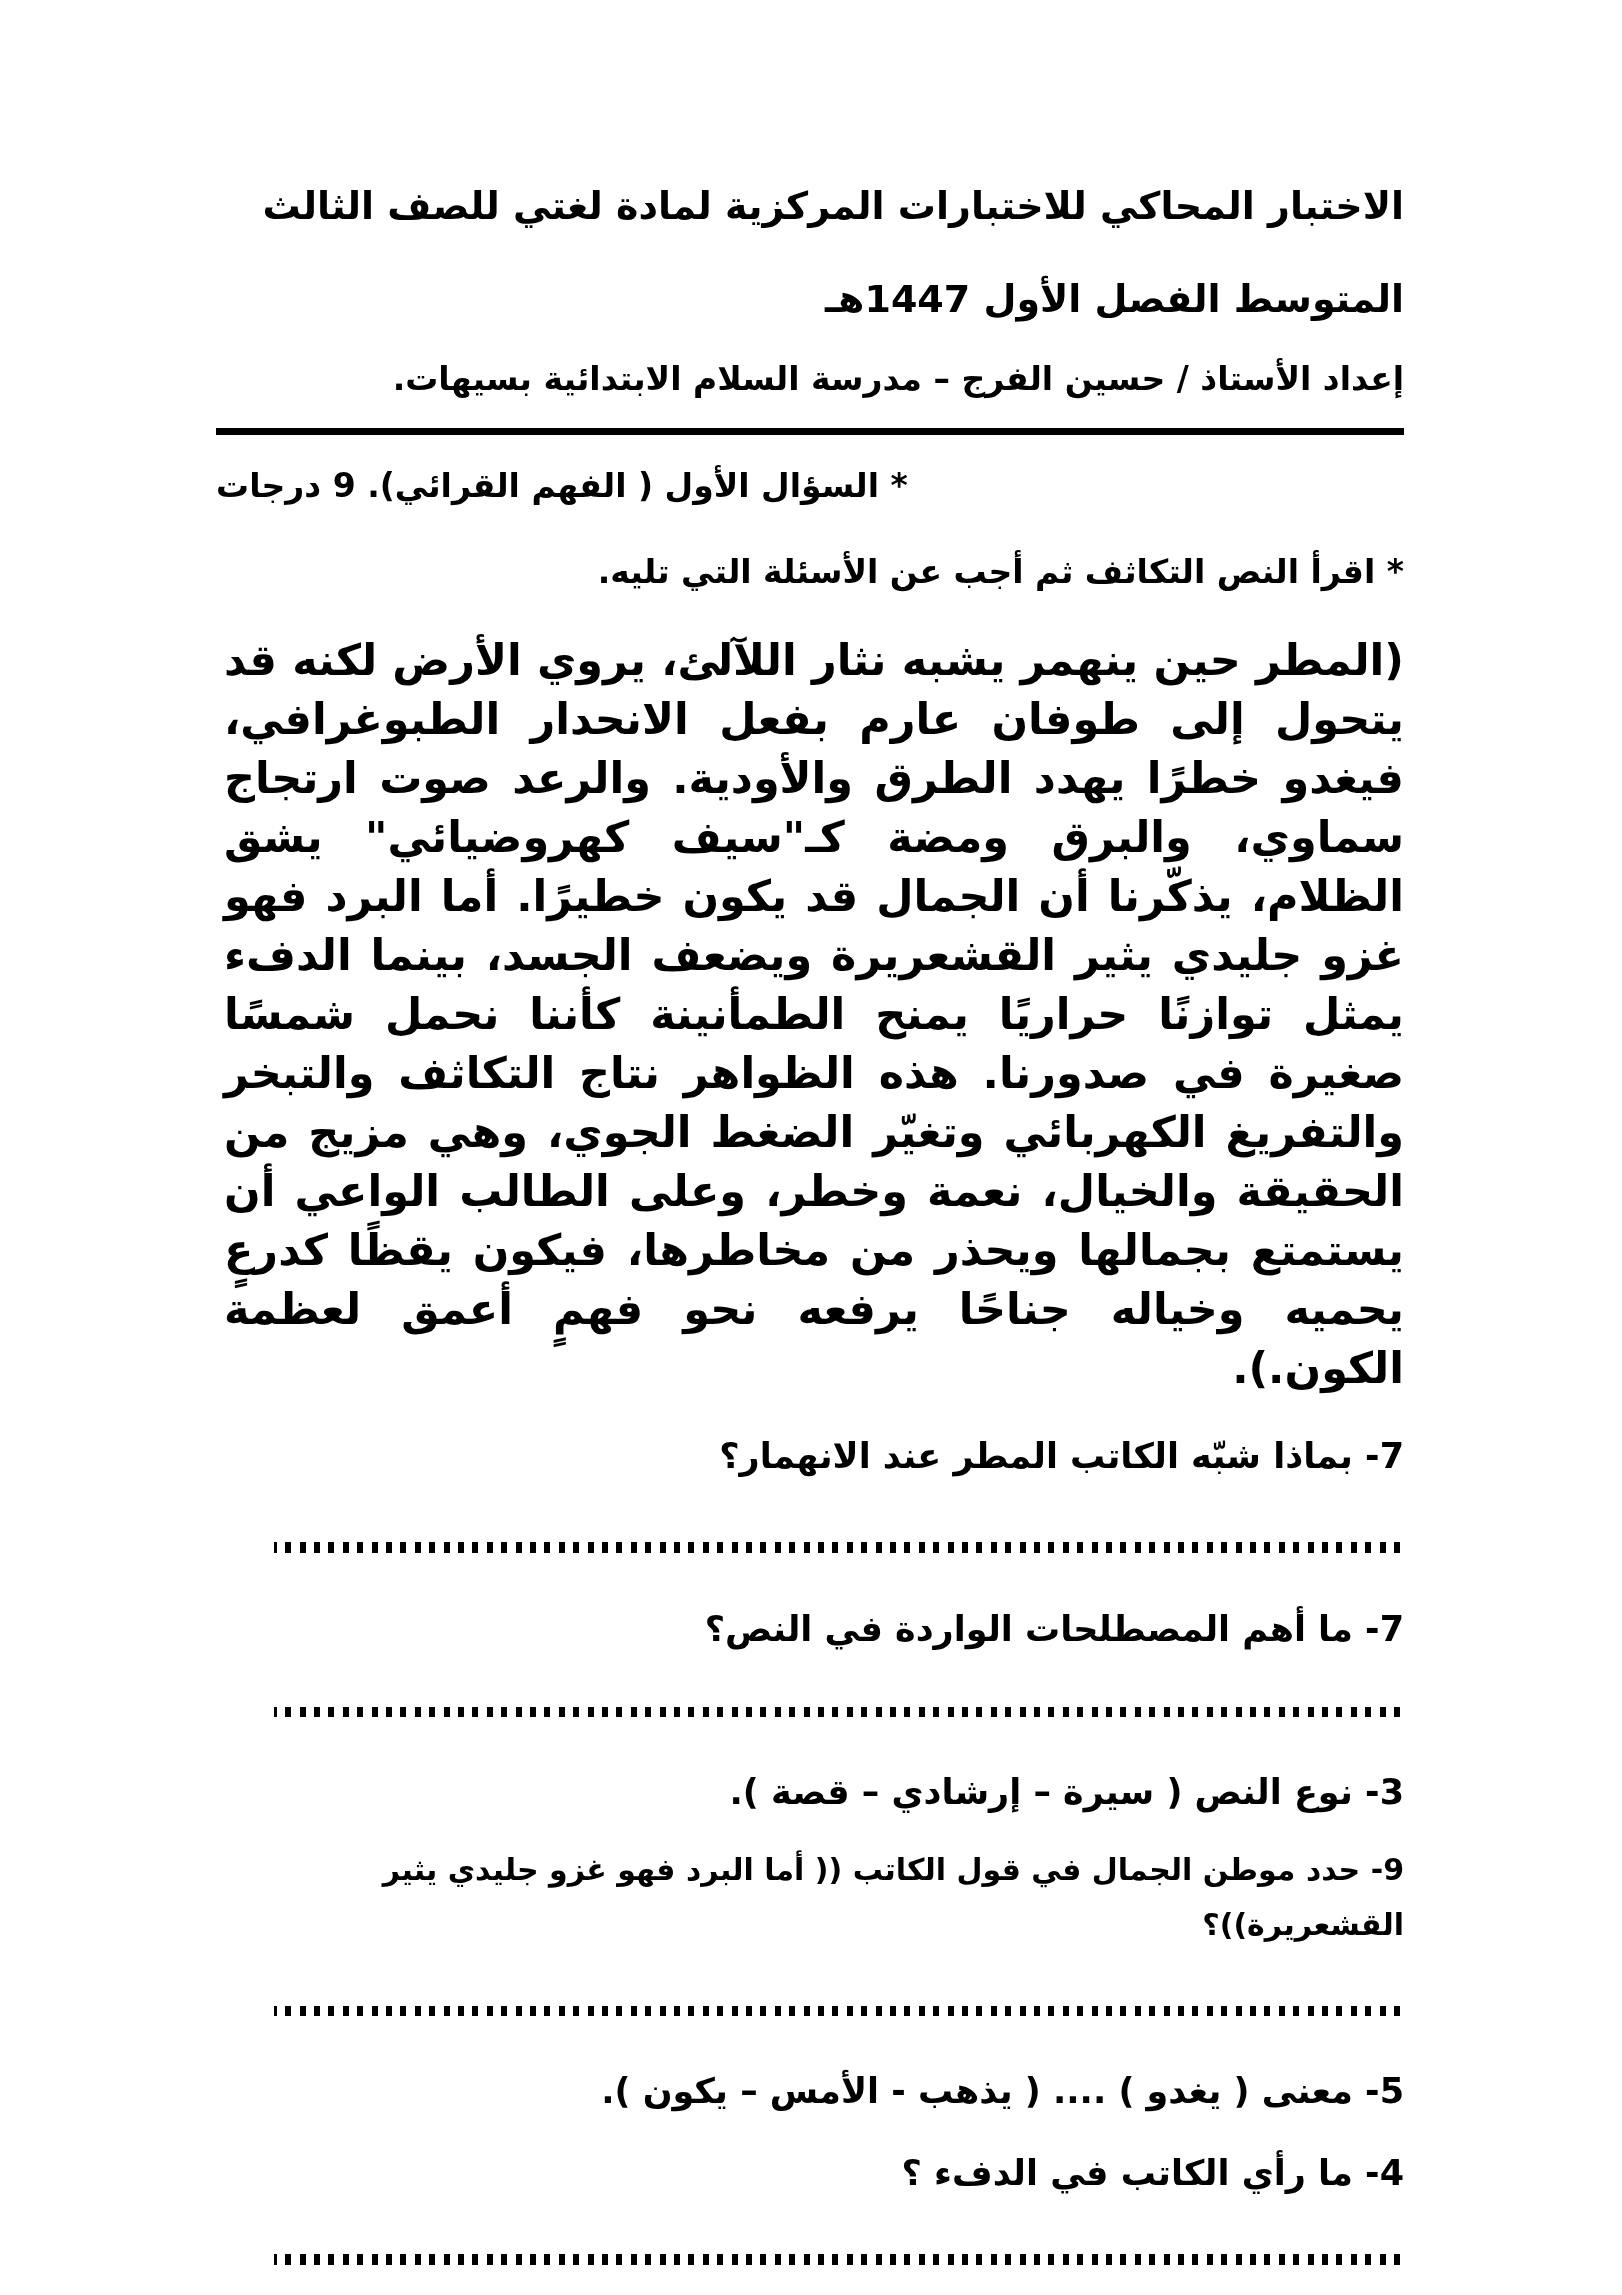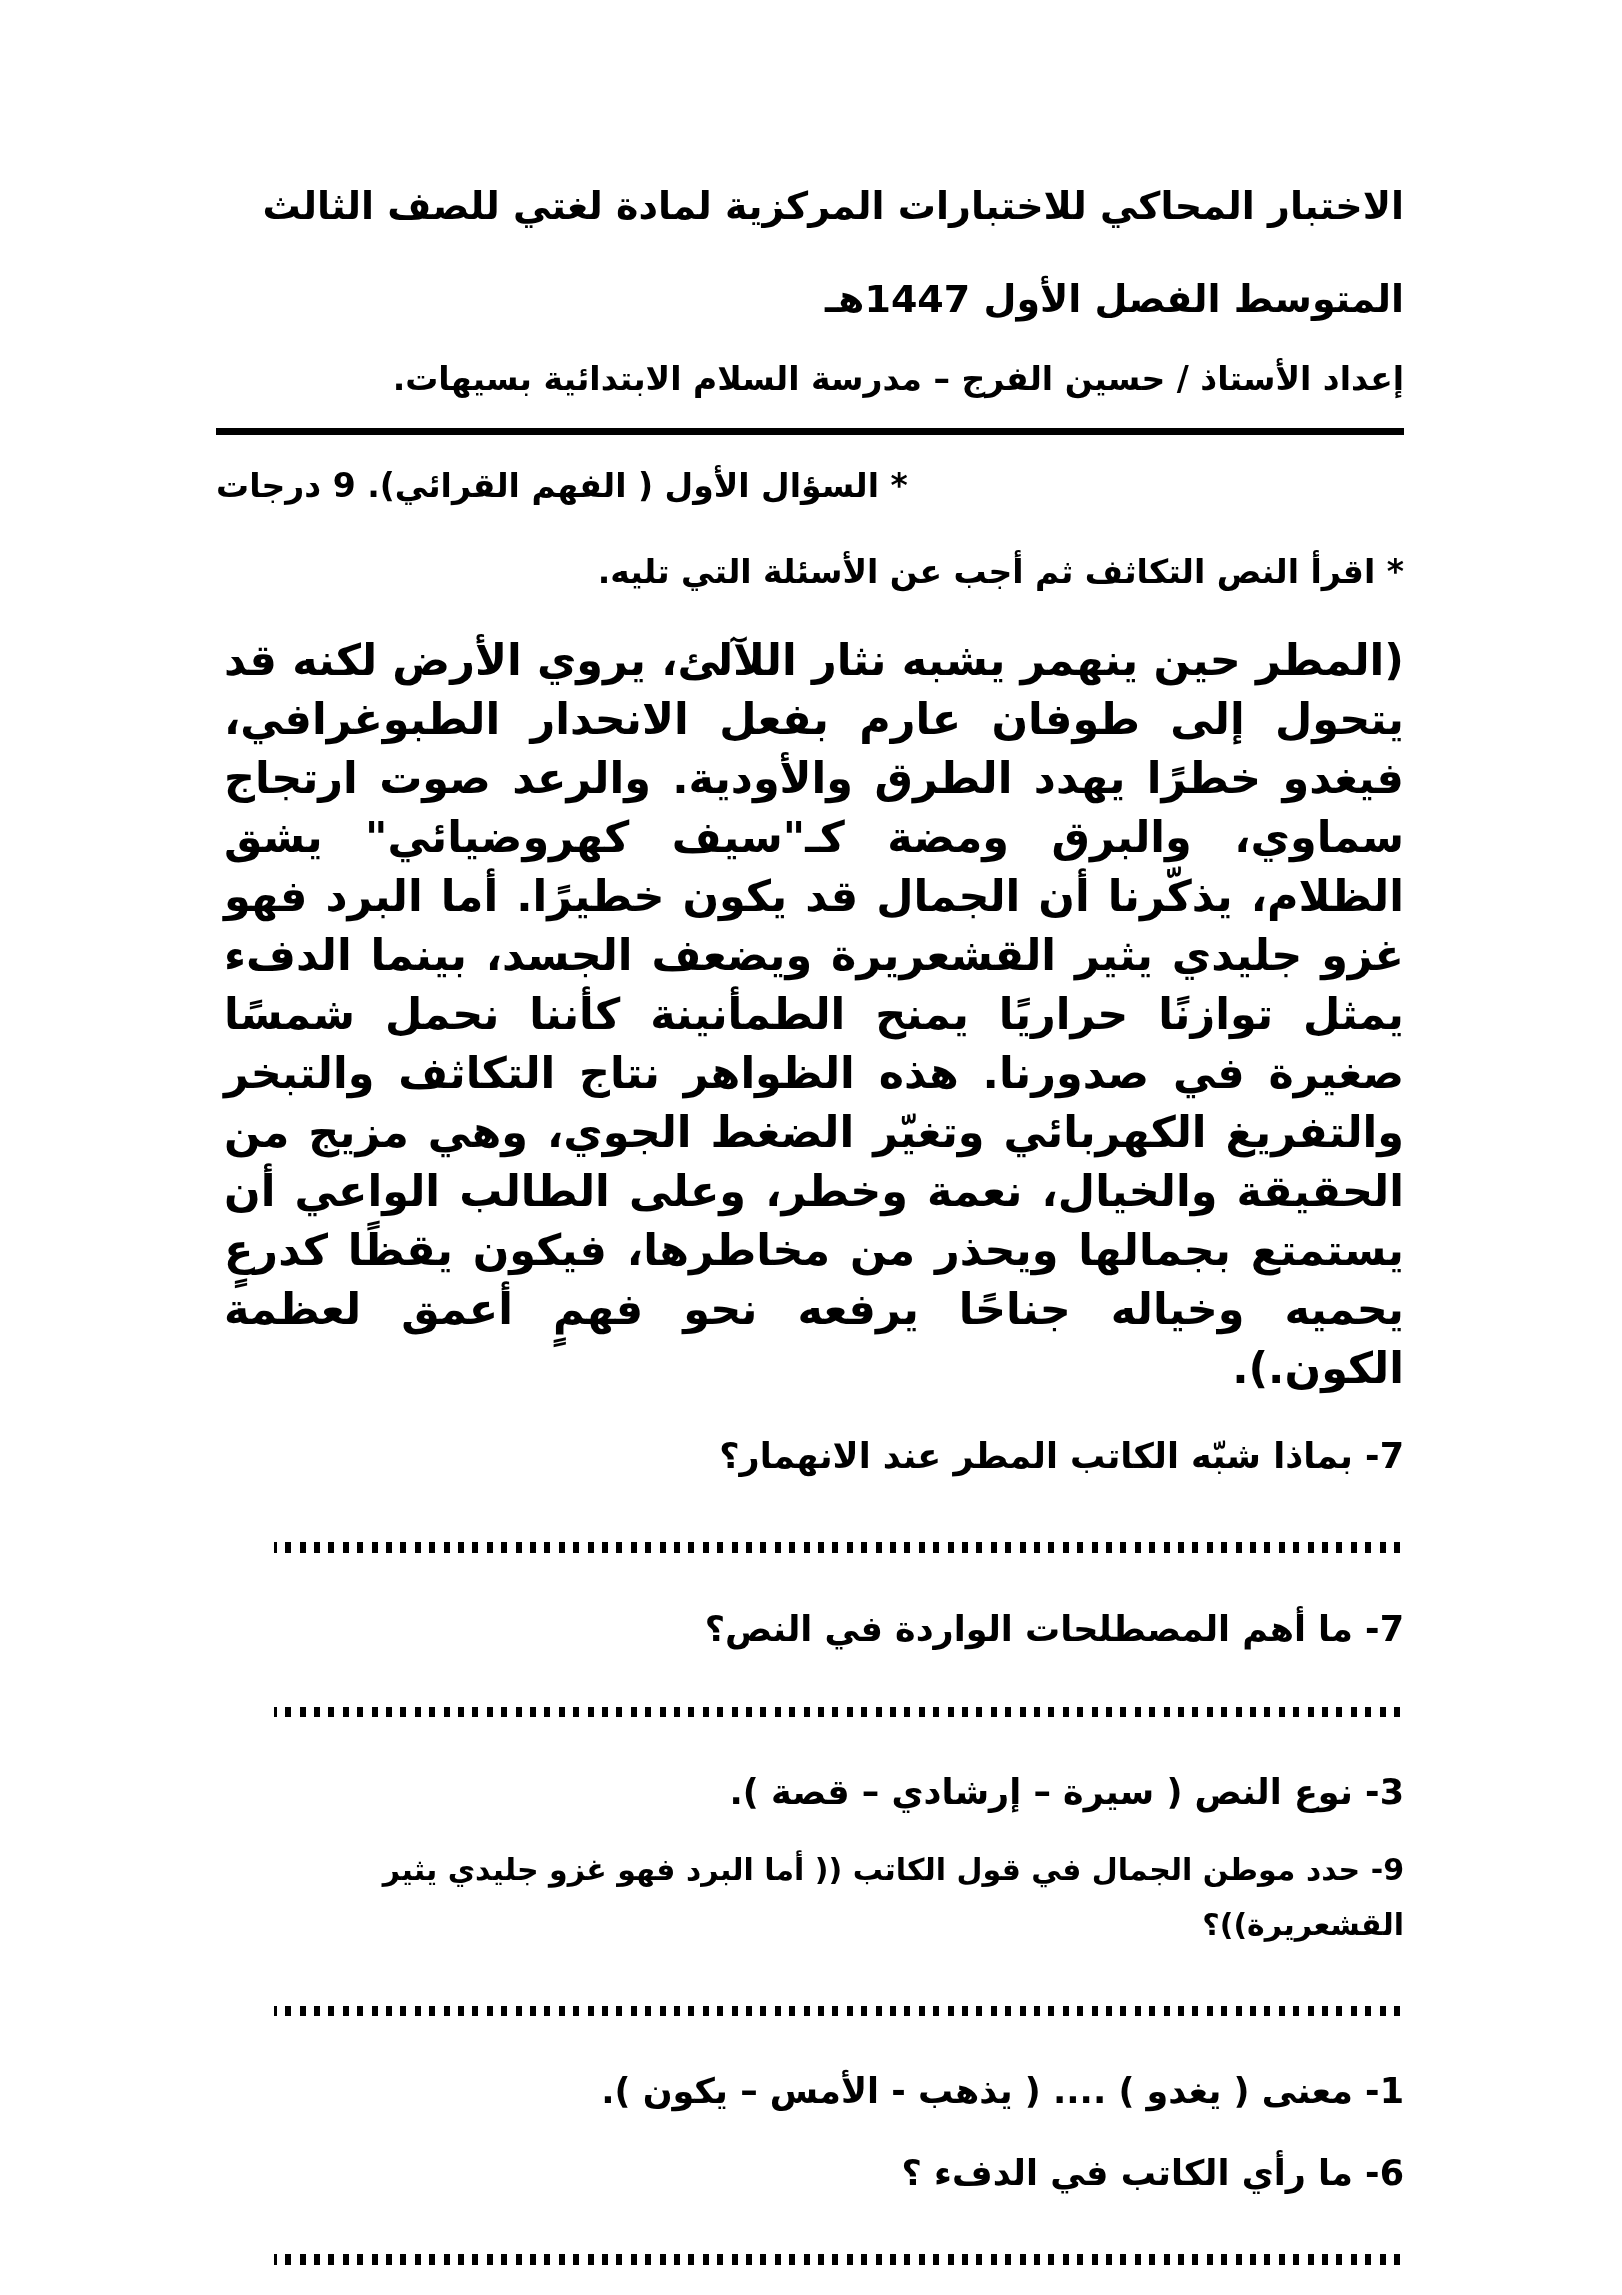--- a/index.html
+++ b/index.html
@@ -75,23 +75,23 @@
     <div class="dots d1"></div>
 
     <p class="q mt-72">7- ما أهم المصطلحات الواردة في النص؟</p>
     <div class="dots d2"></div>
 
     <p class="q mt-70">3- نوع النص   ( سيرة – إرشادي – قصة ).</p>
 
     <p class="q small mt-30">9- حدد موطن الجمال في قول الكاتب (( أما البرد فهو غزو جليدي يثير القشعريرة))؟</p>
     <div class="dots d3"></div>
 
-    <p class="q mt-70">1- معنى ( يغدو ) .... ( يذهب  - الأمس – يكون ).</p>
+    <p class="q mt-70">5- معنى ( يغدو ) .... ( يذهب  - الأمس – يكون ).</p>
 
-    <p class="q mt-35">6- ما رأي الكاتب في الدفء ؟</p>
+    <p class="q mt-35">4- ما رأي الكاتب في الدفء ؟</p>
     <div class="dots d4"></div>
 
     <p class="q mt-62">7- ما اتجاهات الكاتب التي في النص ؟</p>
     <div class="dots d5"></div>
   </div>
 
 </div>
 
 
 </body></html>

